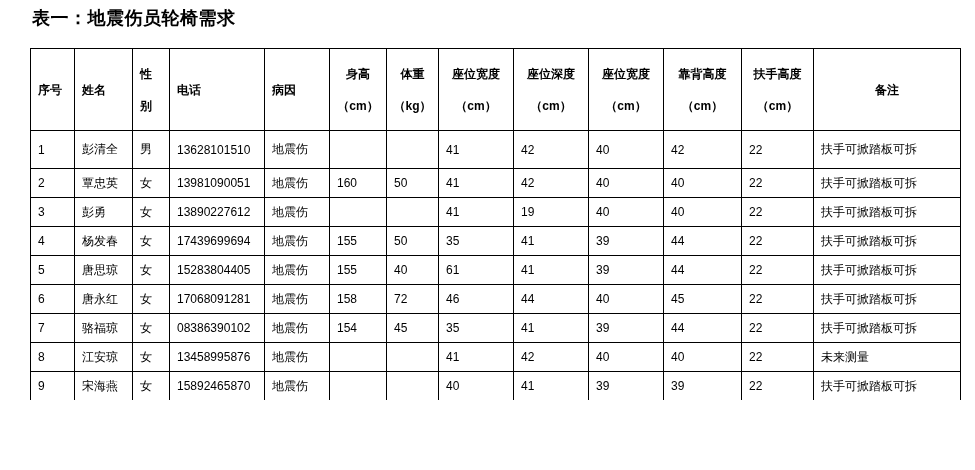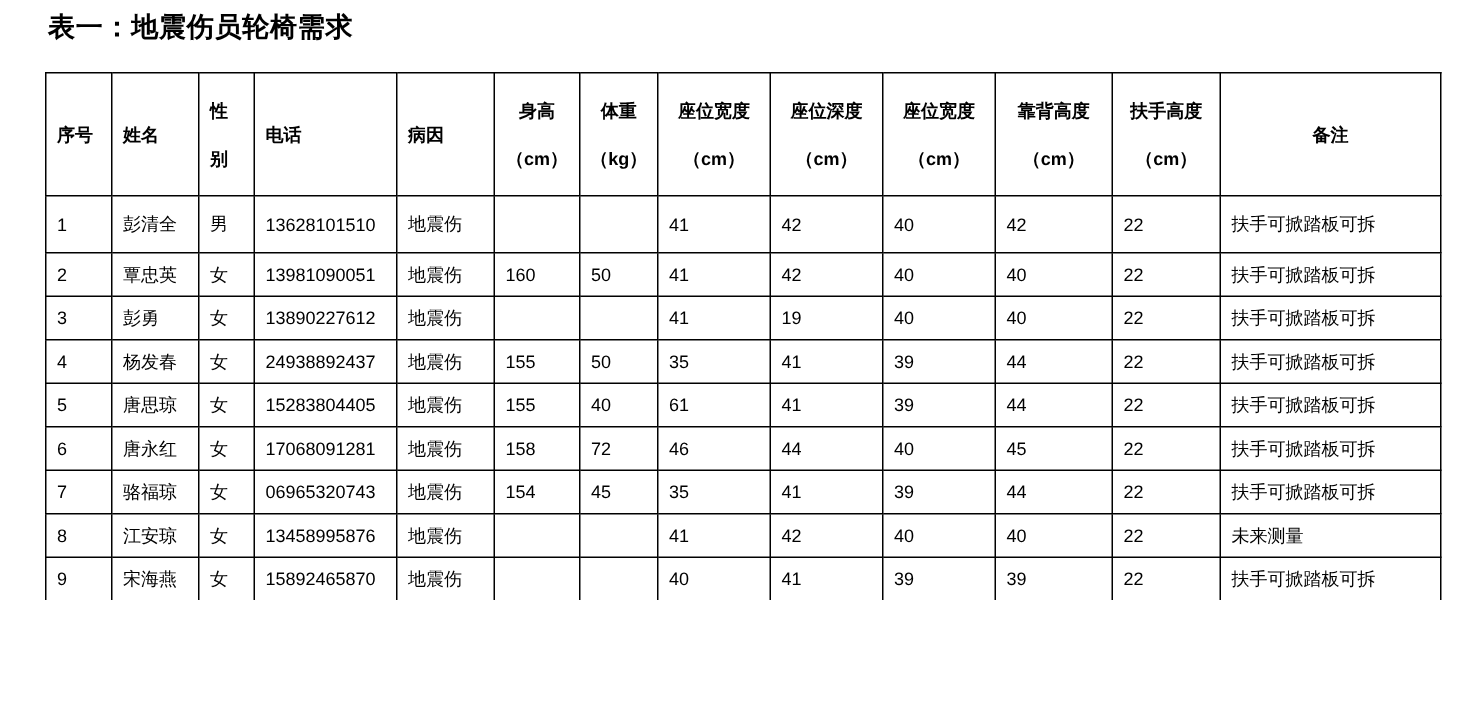--- a/index.html
+++ b/index.html
@@ -176,21 +176,21 @@
           <td>19</td>
           <td>40</td>
           <td>40</td>
           <td>22</td>
           <td>扶手可掀踏板可拆</td>
         </tr>
         <tr>
           <td>4</td>
           <td>杨发春</td>
           <td>女</td>
-          <td>24938892437</td>
+          <td>17439699694</td>
           <td>地震伤</td>
           <td>155</td>
           <td>50</td>
           <td>35</td>
           <td>41</td>
           <td>39</td>
           <td>44</td>
           <td>22</td>
           <td>扶手可掀踏板可拆</td>
         </tr>
@@ -221,21 +221,21 @@
           <td>44</td>
           <td>40</td>
           <td>45</td>
           <td>22</td>
           <td>扶手可掀踏板可拆</td>
         </tr>
         <tr>
           <td>7</td>
           <td>骆福琼</td>
           <td>女</td>
-          <td>06965320743</td>
+          <td>08386390102</td>
           <td>地震伤</td>
           <td>154</td>
           <td>45</td>
           <td>35</td>
           <td>41</td>
           <td>39</td>
           <td>44</td>
           <td>22</td>
           <td>扶手可掀踏板可拆</td>
         </tr>

